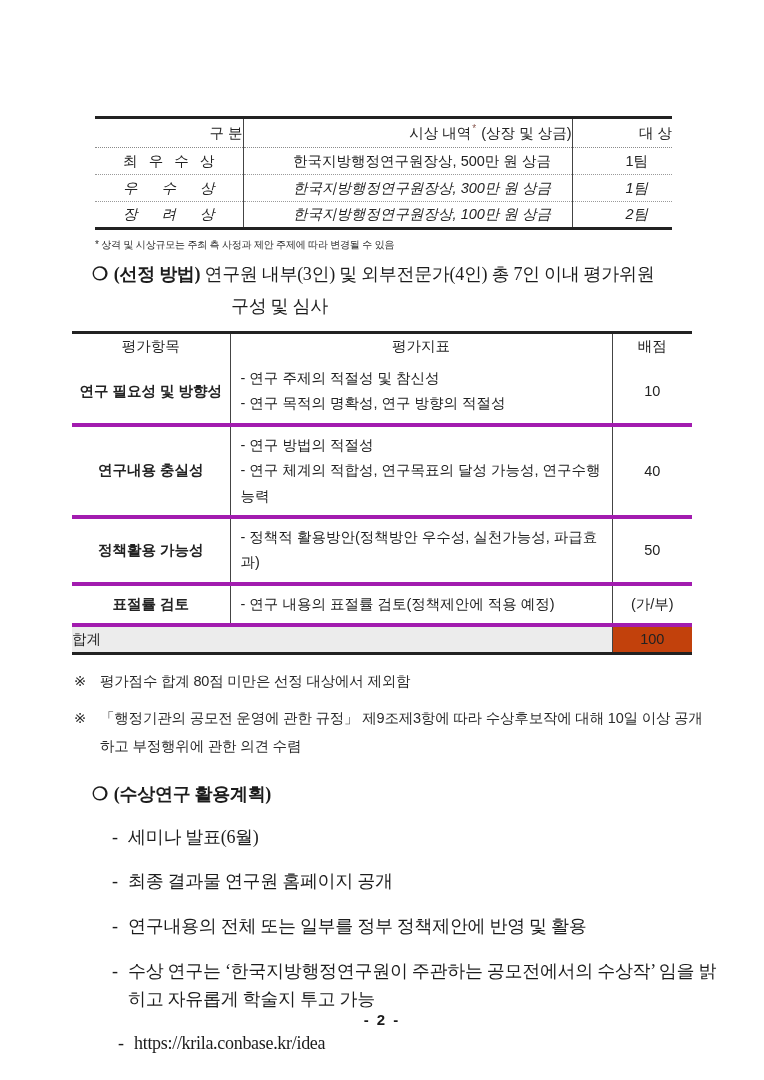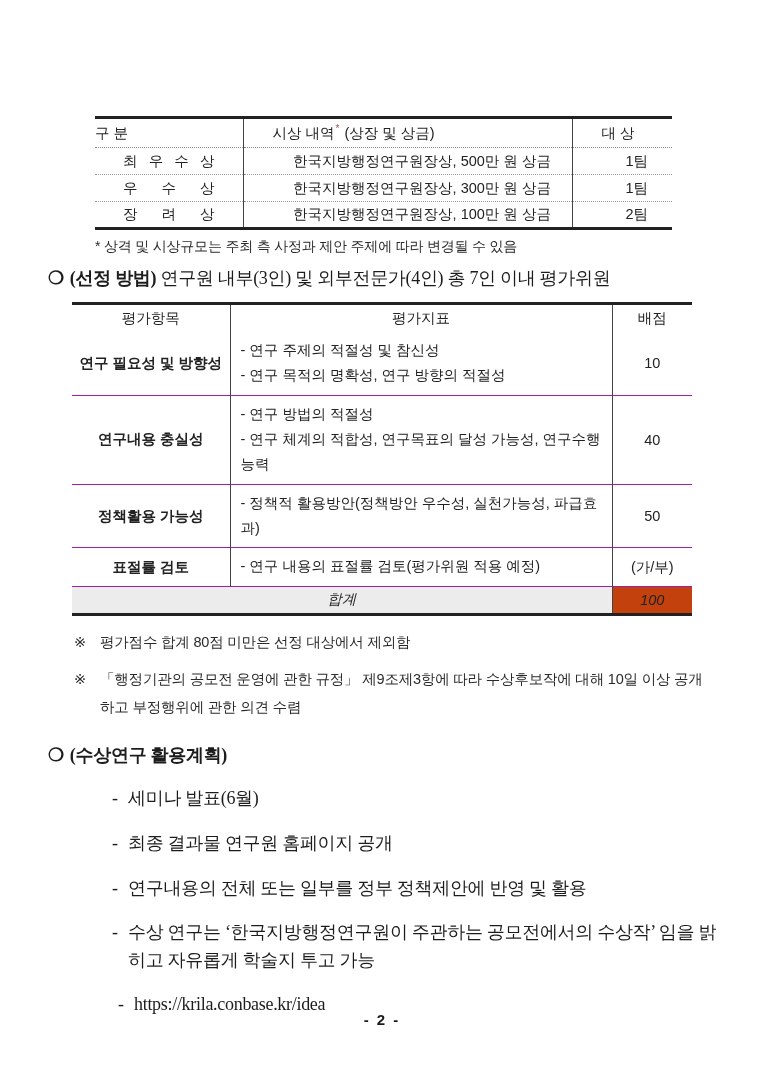--- a/index.html
+++ b/index.html
@@ -18,52 +18,52 @@
     font-size: 14.5px;
     color: #222;
     border-top: 3px solid #222;
     border-bottom: 3px solid #222;
   }
   table.tbl td { vertical-align: middle; }
 
   
   .tbl-award { margin: 116px 0 0 95px; width: 577px; }
   .tbl-award td + td { border-left: 1px solid #444; padding-left: 29px; }
-  .tbl-award thead td { height: 30px; text-align: left; border-bottom: 1px dotted #8a8a8a; }
+  .tbl-award thead td { height: 30px; text-align: right; border-bottom: 1px dotted #8a8a8a; }
   .tbl-award tbody td { height: 27px; text-align: center; }
-  .tbl-award tbody tr + tr td { border-top: 1px dotted #9a9a9a; }
+  .tbl-award tbody tr + tr td { border-top: 1px dotted #9a9a9a; font-style: italic; }
   .tbl-award td.cat {
     text-align: justify; text-align-last: justify;
     padding: 0 28px;
   }
   .tbl-award sup.mark { color: #8a5a52; font-size: 10px; margin: 0 1px; }
 
   
   .tbl-eval { margin: 12px 0 0 72px; width: 620px; }
   .tbl-eval td + td { border-left: 1px solid #444; }
-  .tbl-eval tr + tr td { border-top: 1px solid #a21caf; margin-left: 13px; }
+  .tbl-eval tr + tr td { border-top: 4px solid #a21caf; margin-left: 13px; }
   .tbl-eval thead td { height: 28px; text-align: center; }
   .tbl-eval td.item { text-align: center; font-weight: bold; }
   .tbl-eval td.lines { padding: 6px 10px; line-height: 1.75; }
   .tbl-eval td.score { text-align: center; }
   .tbl-eval tr.r1 td { height: 56px; }
   .tbl-eval tr.r2 td { height: 56px; }
   .tbl-eval tr.r3 td { height: 44px; }
   .tbl-eval tr.r4 td { height: 33px; }
-  .tbl-eval tr.total td { height: 28px; text-align: center; background: #ececec; font-style: italic; }
+  .tbl-eval tr.total td { height: 28px; background: #ececec; }
   .tbl-eval tr.total td.score { background: #c2410c; }
 
   
   .footnote {
     margin: 8px 0 0 95px;
     font-family: "Liberation Sans", "DejaVu Sans", sans-serif;
-    font-size: 14px; color: #2a2a2a;
+    font-size: 10px; color: #2a2a2a;
     letter-spacing: -0.2px;
   }
-  .bullet-block { margin-left: 48px; font-size: 18px; letter-spacing: -0.3px; }
+  .bullet-block { margin-left: 92px; font-size: 18px; letter-spacing: -0.3px; }
   .bullet-block .b-line { line-height: 1.35; }
   .bullet-block .b-label { font-weight: bold; }
   .bullet-block .b-circle { font-weight: bold; margin-right: 6px; }
   .sel-cont { padding-left: 139px; margin-top: 8px; }
 
   .note {
     display: flex;
     margin-left: 74px; margin-right: 60px;
     font-family: "Liberation Sans", "DejaVu Sans", sans-serif;
     font-size: 14.5px; color: #2a2a2a;
@@ -136,20 +136,21 @@
     </tbody>
   </table>
 
   <div class="footnote">* 상격 및 시상규모는 주최 측 사정과 제안 주제에 따라 변경될 수 있음</div>
 
   <div class="bullet-block" style="margin-top:10px">
     <div class="b-line">
       <span class="b-circle">❍</span><span class="b-label">(선정 방법)</span>
       <span>연구원 내부(3인) 및 외부전문가(4인) 총 7인 이내 평가위원</span>
     </div>
+    <div class="b-line sel-cont">구성 및 심사</div>
   </div>
 
   <table class="tbl tbl-eval">
     <colgroup>
         <col style="width:158px">
         <col>
         <col style="width:80px">
       </colgroup>
     <thead>
       <tr>
@@ -178,21 +179,21 @@
       <tr class="r3">
         <td class="item">정책활용 가능성</td>
         <td class="lines">
           <div>- 정책적 활용방안(정책방안 우수성, 실천가능성, 파급효과)</div>
         </td>
         <td class="score">50</td>
       </tr>
       <tr class="r4">
         <td class="item">표절률 검토</td>
         <td class="lines">
-          <div>- 연구 내용의 표절률 검토(평가위원 적용 예정)</div>
+          <div>- 연구 내용의 표절률 검토(정책제안에 적용 예정)</div>
         </td>
         <td class="score">(가/부)</td>
       </tr>
       <tr class="total">
         <td colspan="2">합계</td>
         <td class="score">100</td>
       </tr>
     </tbody>
   </table>
 

